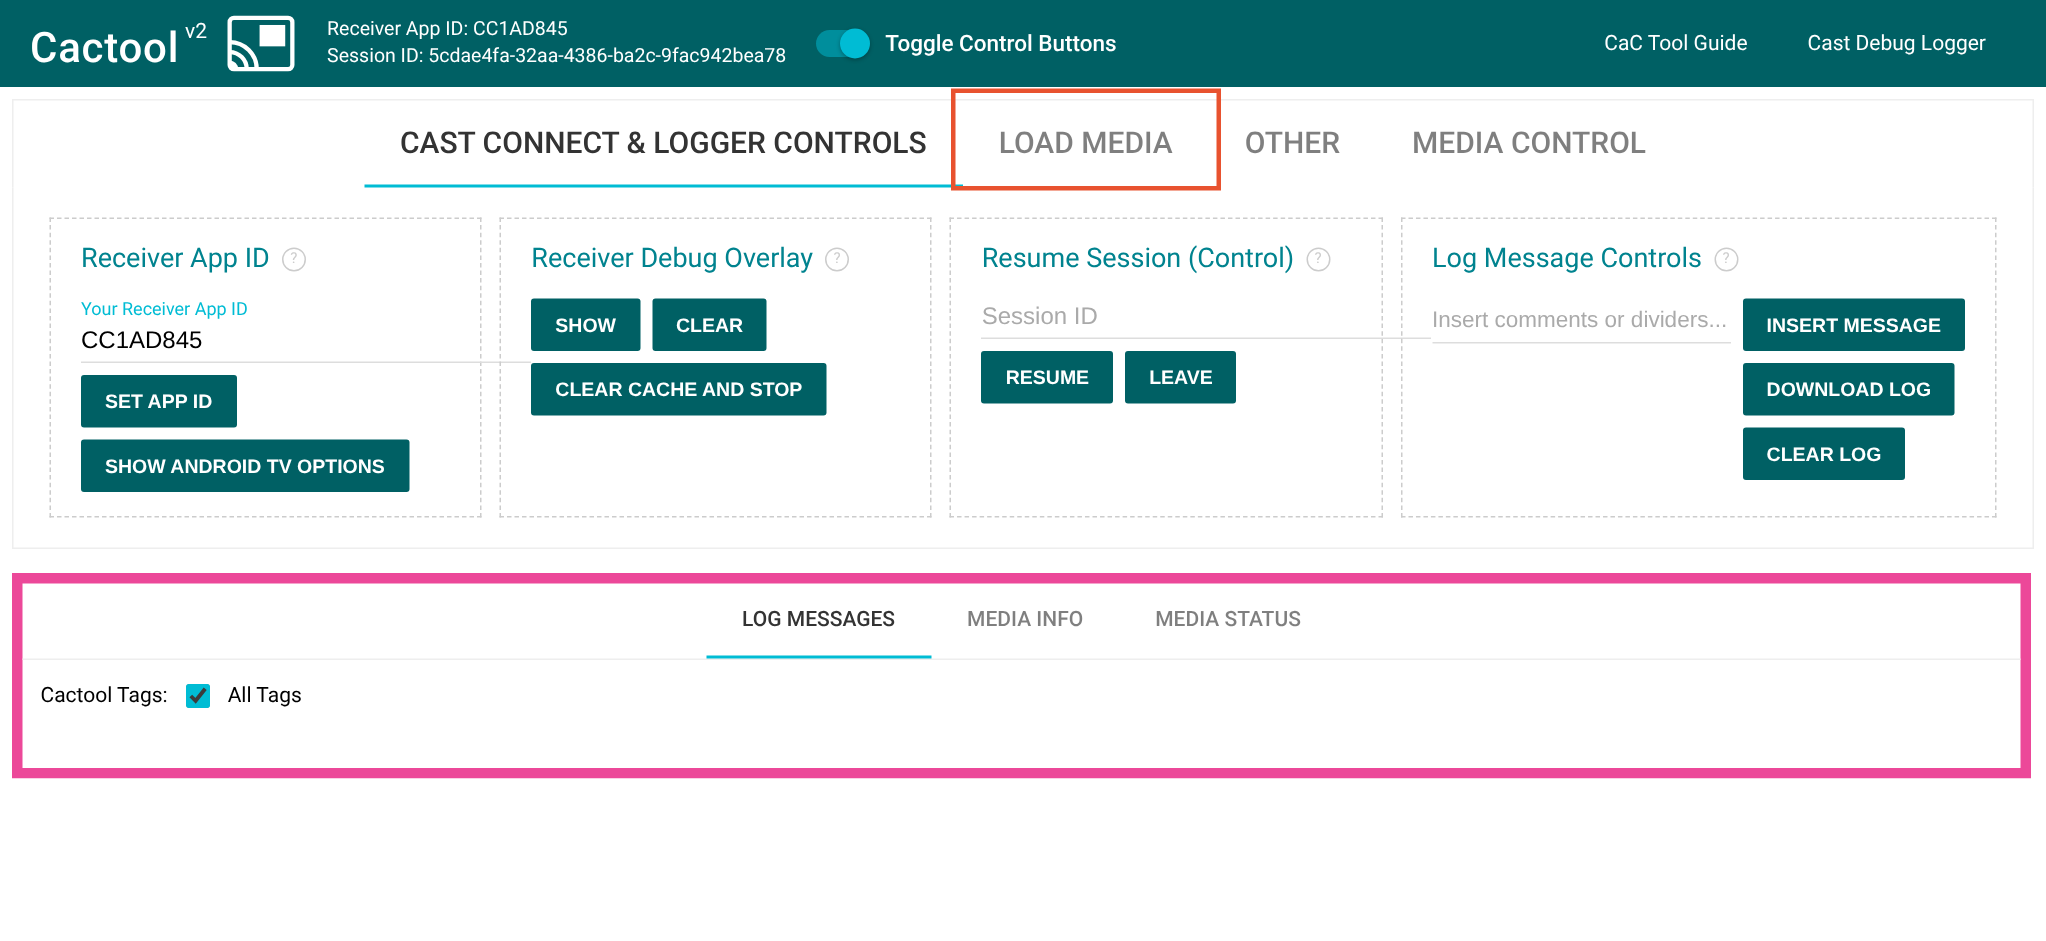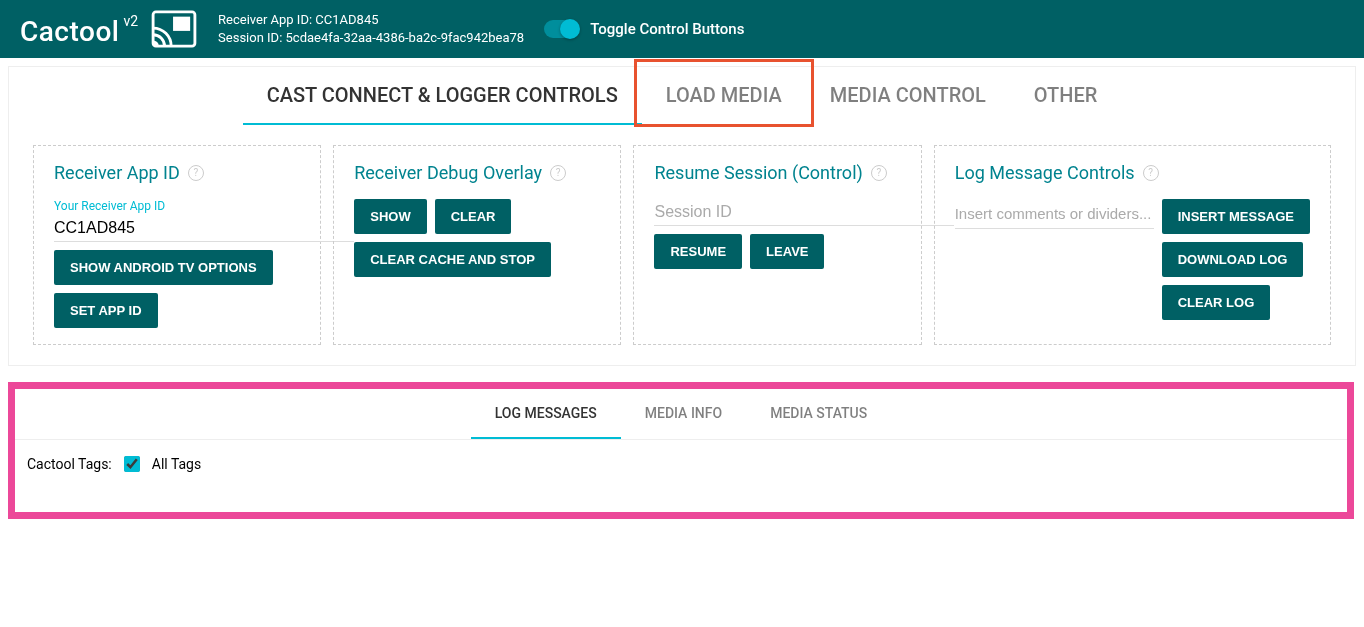--- a/index.html
+++ b/index.html
@@ -293,46 +293,50 @@
       <span>Session ID:</span>
       <span>5cdae4fa-32aa-4386-ba2c-9fac942bea78</span>
     </div>
   </div>
   <div class="header-center">
     <div class="toggle">
       <div class="toggle-knob"></div>
     </div>
     <span class="toggle-label">Toggle Control Buttons</span>
   </div>
+  <div class="header-links">
+    <a class="header-link">CaC Tool Guide</a>
+    <a class="header-link">Cast Debug Logger</a>
+  </div>
 </div>
 
 <div class="main-tabs">
   <div class="main-tab active">CAST CONNECT &amp; LOGGER CONTROLS</div>
   <div class="main-tab highlighted">
     <span>LOAD MEDIA</span>
     <div class="highlight-box"></div>
   </div>
+  <div class="main-tab">OTHER</div>
   <div class="main-tab">MEDIA CONTROL</div>
-  <div class="main-tab">OTHER</div>
 </div>
 
 <div class="panels">
 
   <div class="panel">
     <div class="panel-title-row">
       <span class="panel-title">Receiver App ID</span>
       <span class="help-icon">?</span>
     </div>
     <div class="panel-body">
       <div class="input-group">
         <span class="input-label">Your Receiver App ID</span>
         <input class="text-input" type="text" value="CC1AD845" style="">
       </div>
+      <button class="btn">SET APP ID</button>
       <button class="btn">SHOW ANDROID TV OPTIONS</button>
-      <button class="btn">SET APP ID</button>
     </div>
   </div>
 
   <div class="panel">
     <div class="panel-title-row">
       <span class="panel-title">Receiver Debug Overlay</span>
       <span class="help-icon">?</span>
     </div>
     <div class="btn-wrap">
       <button class="btn">SHOW</button>

